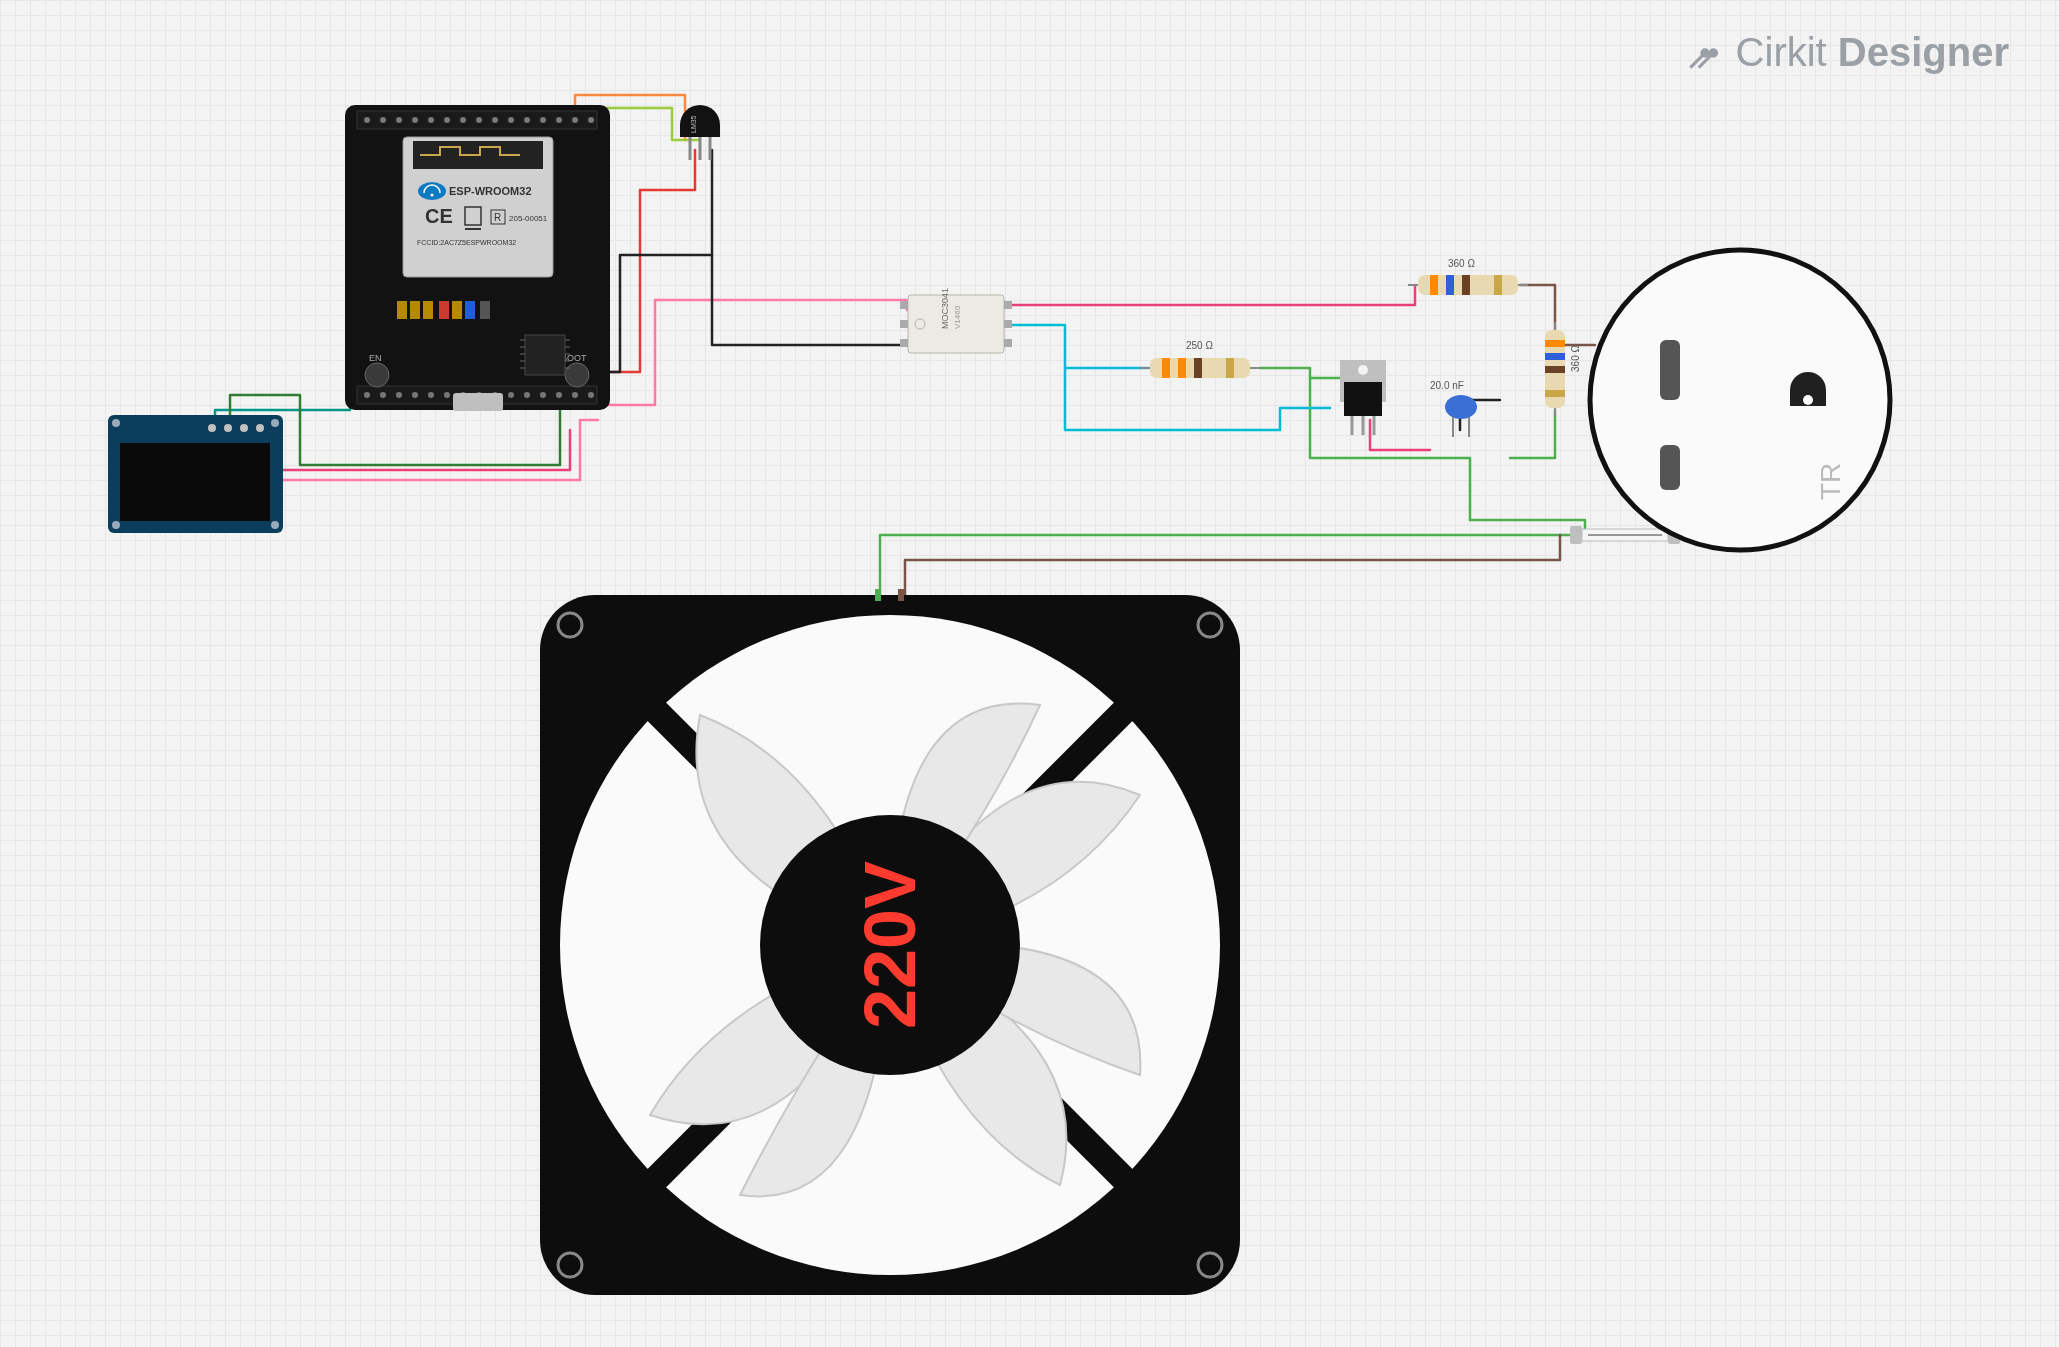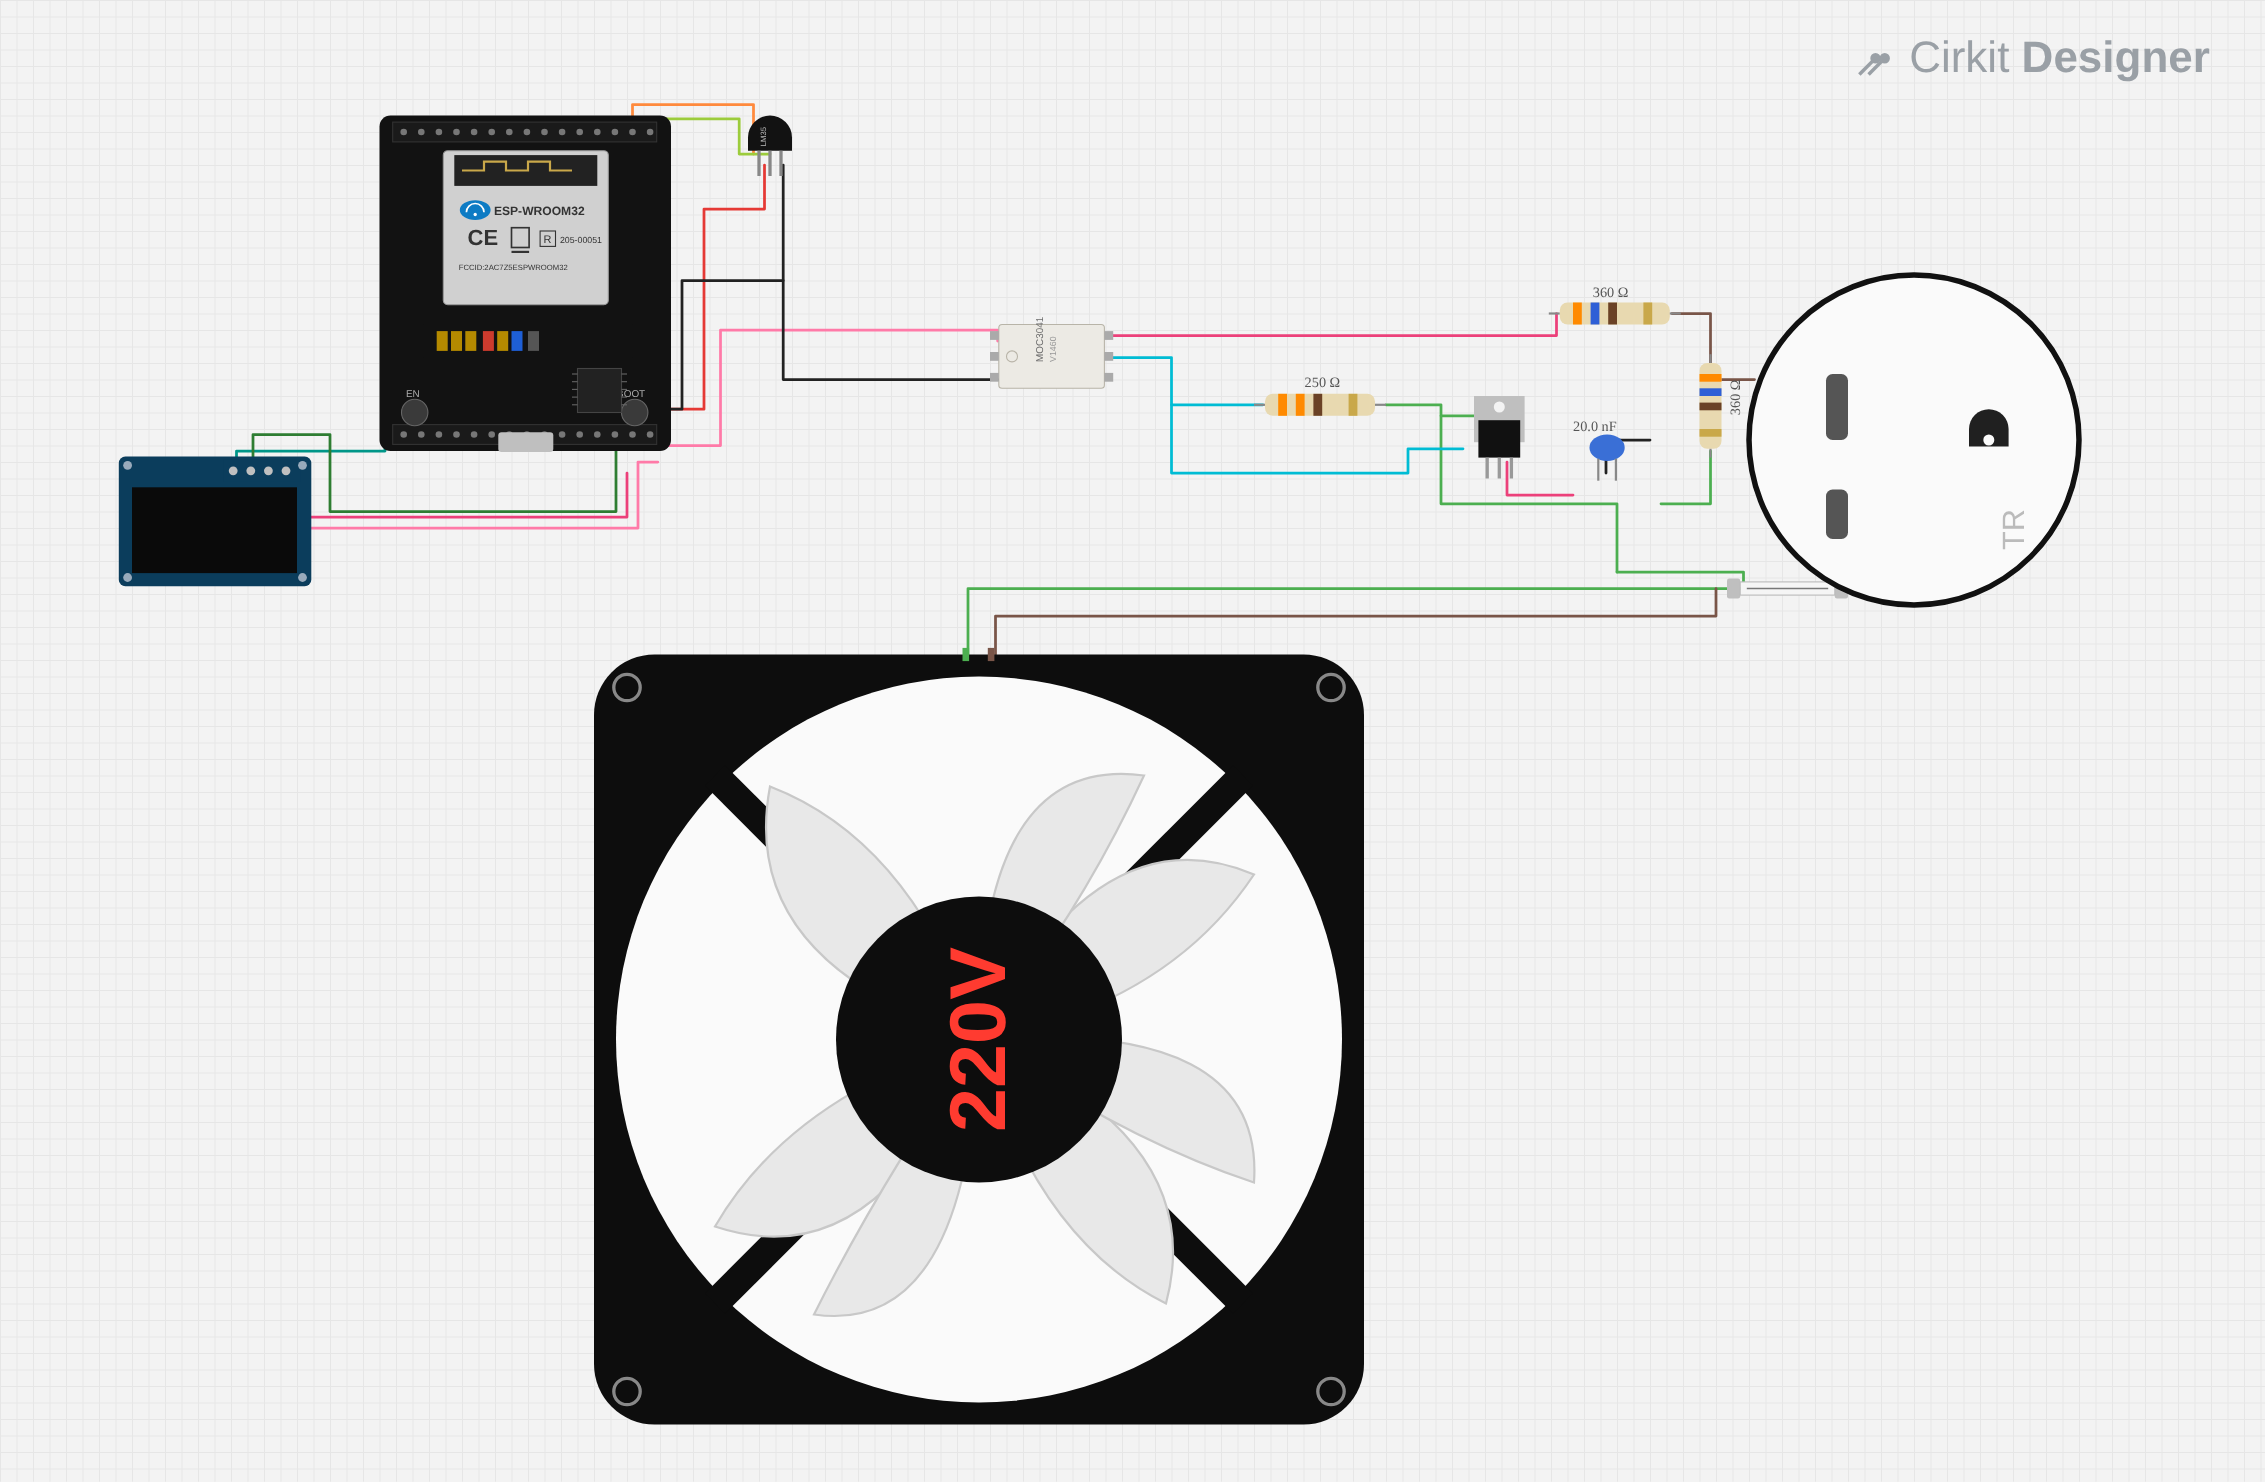--- a/index.html
+++ b/index.html
@@ -33,22 +33,22 @@
     color: #9aa0a6;
   }
   .logo-text .bold { font-weight: 700; color: #9aa0a6; }
   .canvas {
     position: absolute;
     top: 0; left: 0;
     width: 2059px; height: 1347px;
   }
   .label {
     position: absolute;
-    font-size: 13px;
-    font-family: Liberation Serif, serif;
+    font-size: 10px;
+    font-family: Liberation Sans, sans-serif;
     color: #555;
     white-space: nowrap;
   }
   .label-vert {
     writing-mode: vertical-rl;
     transform: rotate(180deg);
   }
 </style>
 </head>
 <body>

